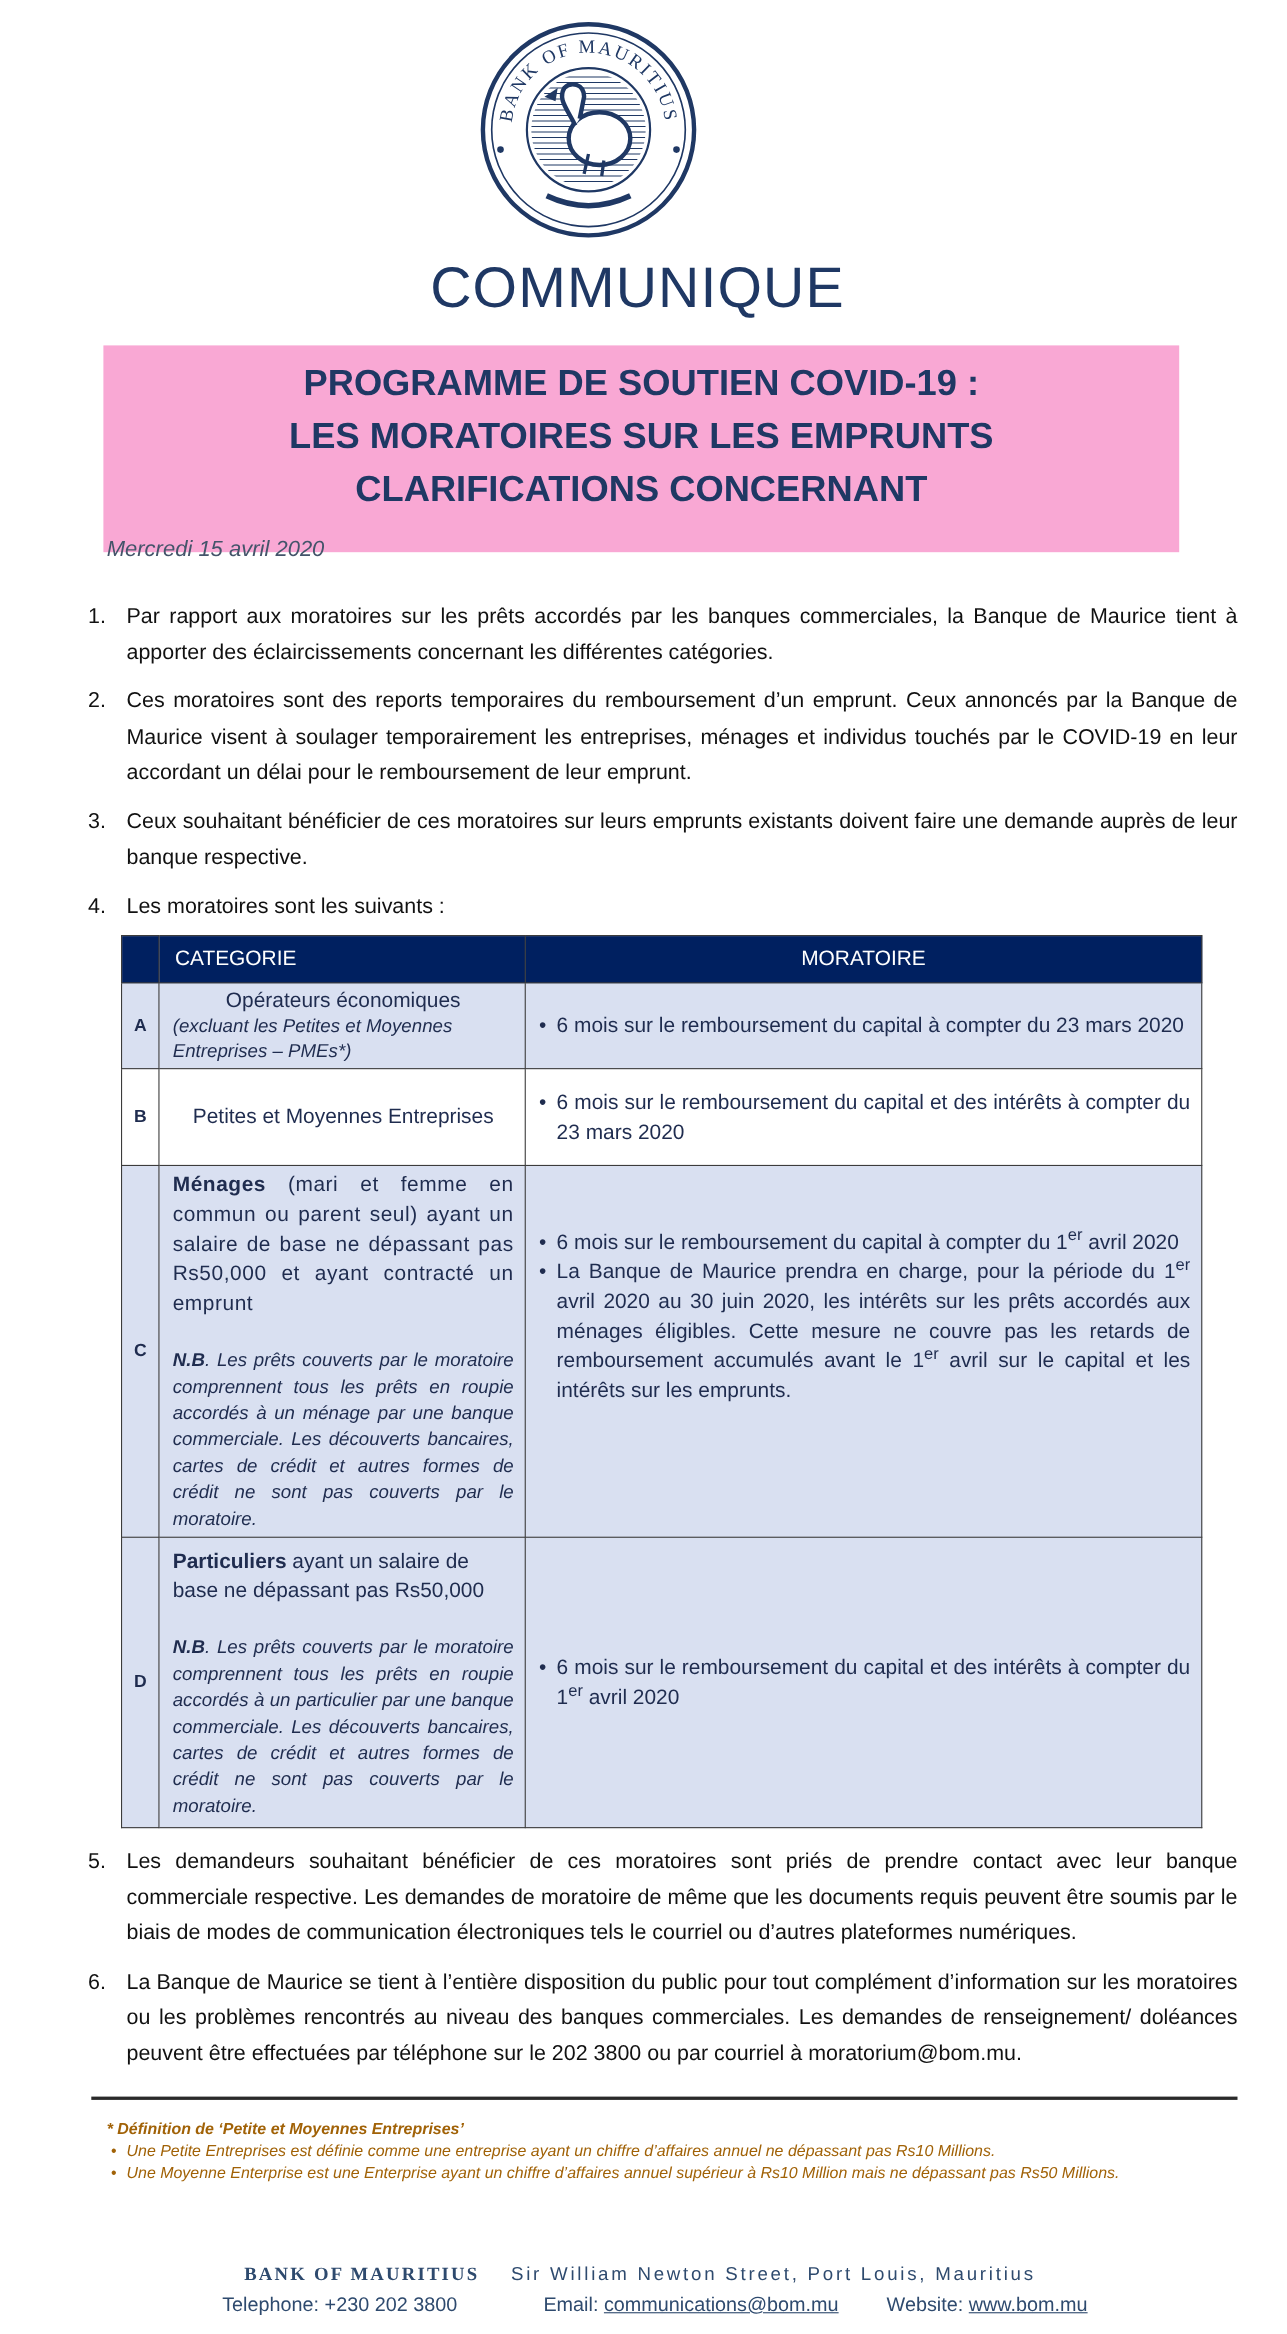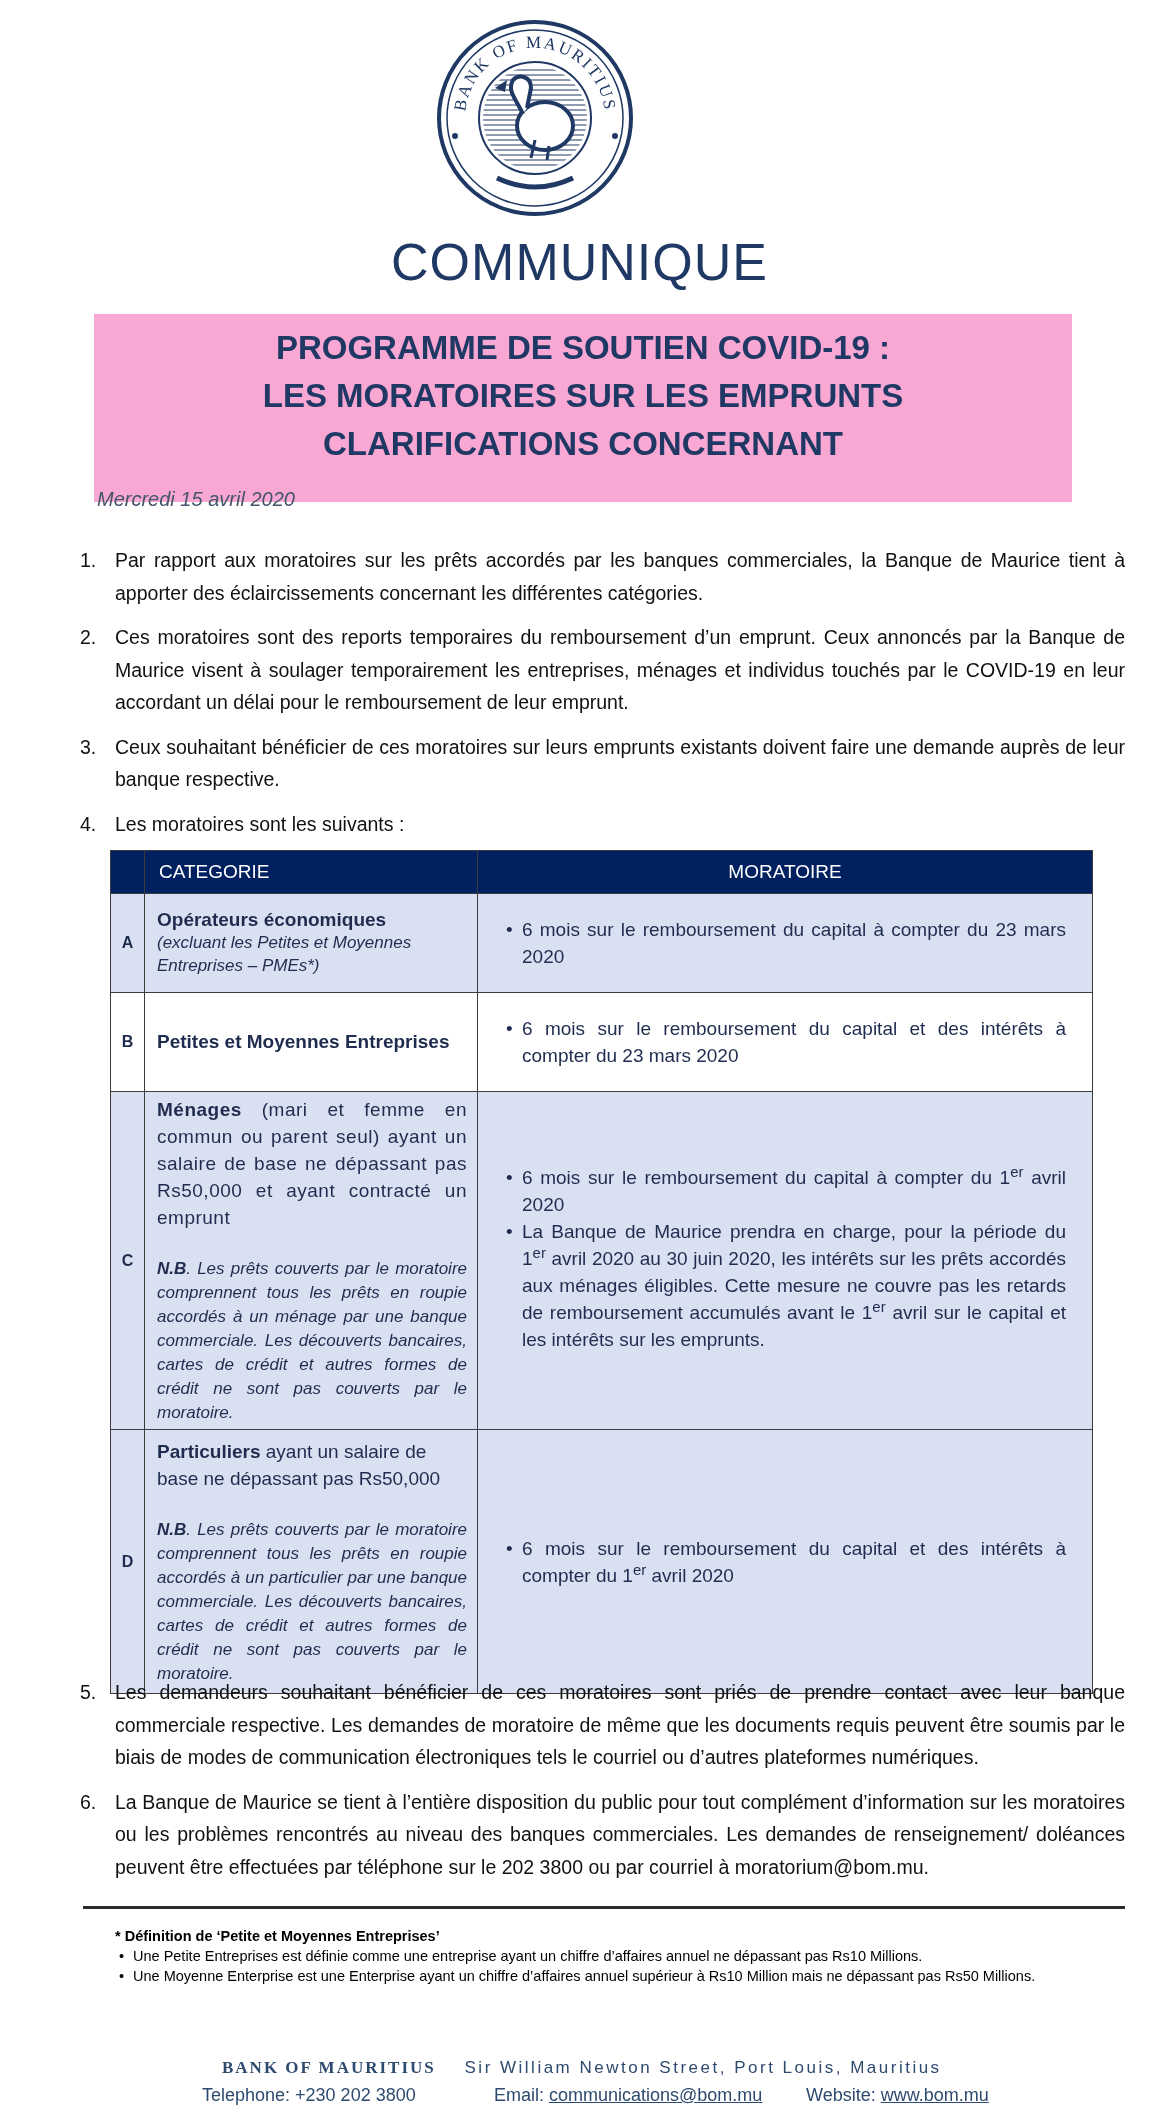--- a/index.html
+++ b/index.html
@@ -39,35 +39,35 @@
       border-collapse: collapse; font-size: 19px; color: #1f2c4f;
     }
     table.mor td, table.mor th { border: 1.5px solid #3c3c3c; vertical-align: middle; }
     table.mor th { background: #002060; color: #fff; font-weight: normal; height: 40px; font-size: 19px; }
     table.mor th.cat { text-align: left; padding-left: 14px; }
     table.mor td.letter { width: 31px; text-align: center; font-weight: bold; font-size: 16px; }
     table.mor td.cat { width: 310px; padding: 4px 10px 4px 12px; }
     table.mor td.mor { padding: 6px 10px 6px 8px; text-align: justify; }
     .shaded td { background: #d9e0f1; }
     .white td { background: #ffffff; }
-    .mor ul { margin: 16px; padding-left: 20px; list-style: none; }
+    .mor ul { margin: 0; padding-left: 20px; list-style: none; }
     .mor li { position: relative; line-height: 27px; }
     .mor li::before { content: "\2022"; position: absolute; left: -16px; }
-    .cat-bold { font-weight: bold; }
+    .cat-bold { font-weight: normal; text-align: center; }
     .cat-it { font-style: italic; font-size: 17px; line-height: 23px; }
     .justify { text-align: justify; }
     .spaced { letter-spacing: 0.5px; line-height: 27px; font-size: 19px; }
     .nb { font-style: italic; font-size: 17px; line-height: 24px; text-align: justify; margin-top: 26px; }
     .nb b { font-style: italic; }
     sup { font-size: 15px; vertical-align: super; line-height: 0; }
     .hr {
       position: absolute; left: 83px; top: 1906px; width: 1042px; height: 3px; background: #2a2a2a;
     }
     .defs {
-      position: absolute; left: 115px; top: 1928px; font-size: 14.5px; color: #000000;
+      position: absolute; left: 97px; top: 1928px; font-style: italic; font-size: 14.5px; color: #a16207;
     }
     .defs .h { font-weight: bold; margin-bottom: 2px; }
     .defs ul { margin: 0; padding-left: 18px; list-style: none; }
     .defs li { position: relative; line-height: 20px; }
     .defs li::before { content: "\2022"; position: absolute; left: -14px; font-style: normal; }
     .foot1 {
       position: absolute; left: 222px; top: 2058px; font-size: 17px; color: #2e4a6e;
     }
     .foot1 .bank { font-family: "Liberation Serif", serif; font-weight: bold; letter-spacing: 2px; margin-right: 24px; }
     .foot1 .addr { letter-spacing: 2.5px; }

